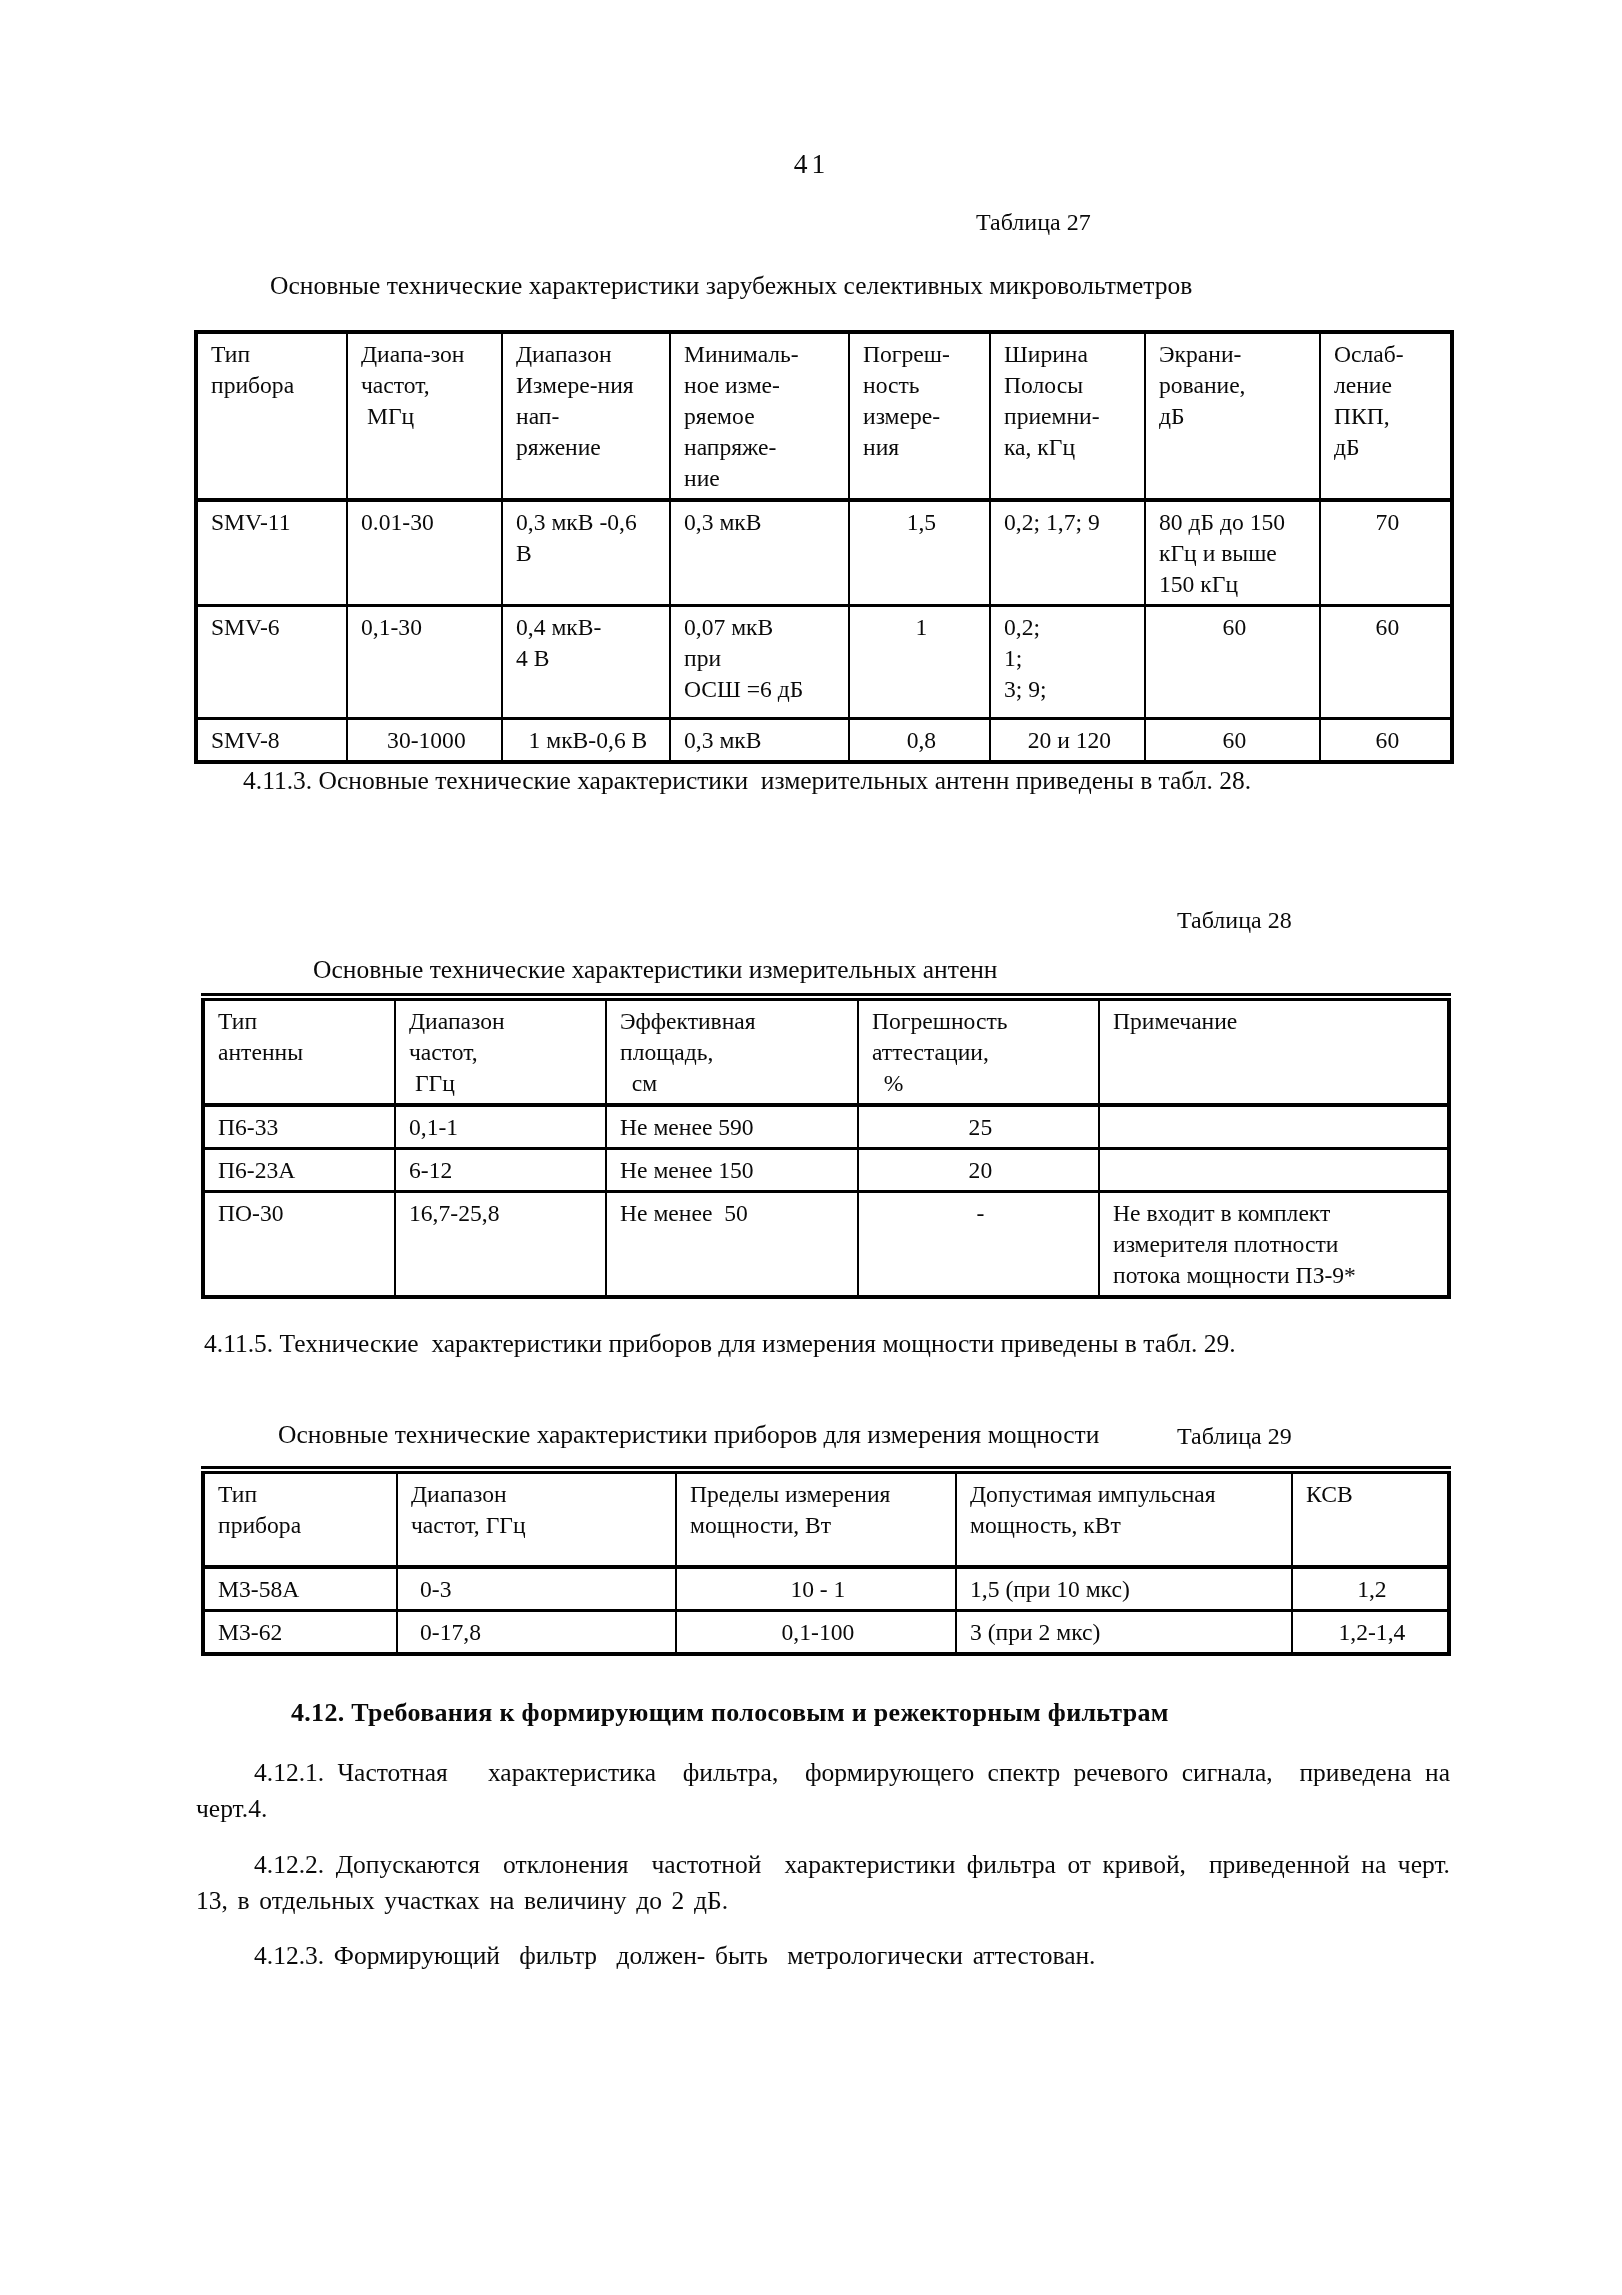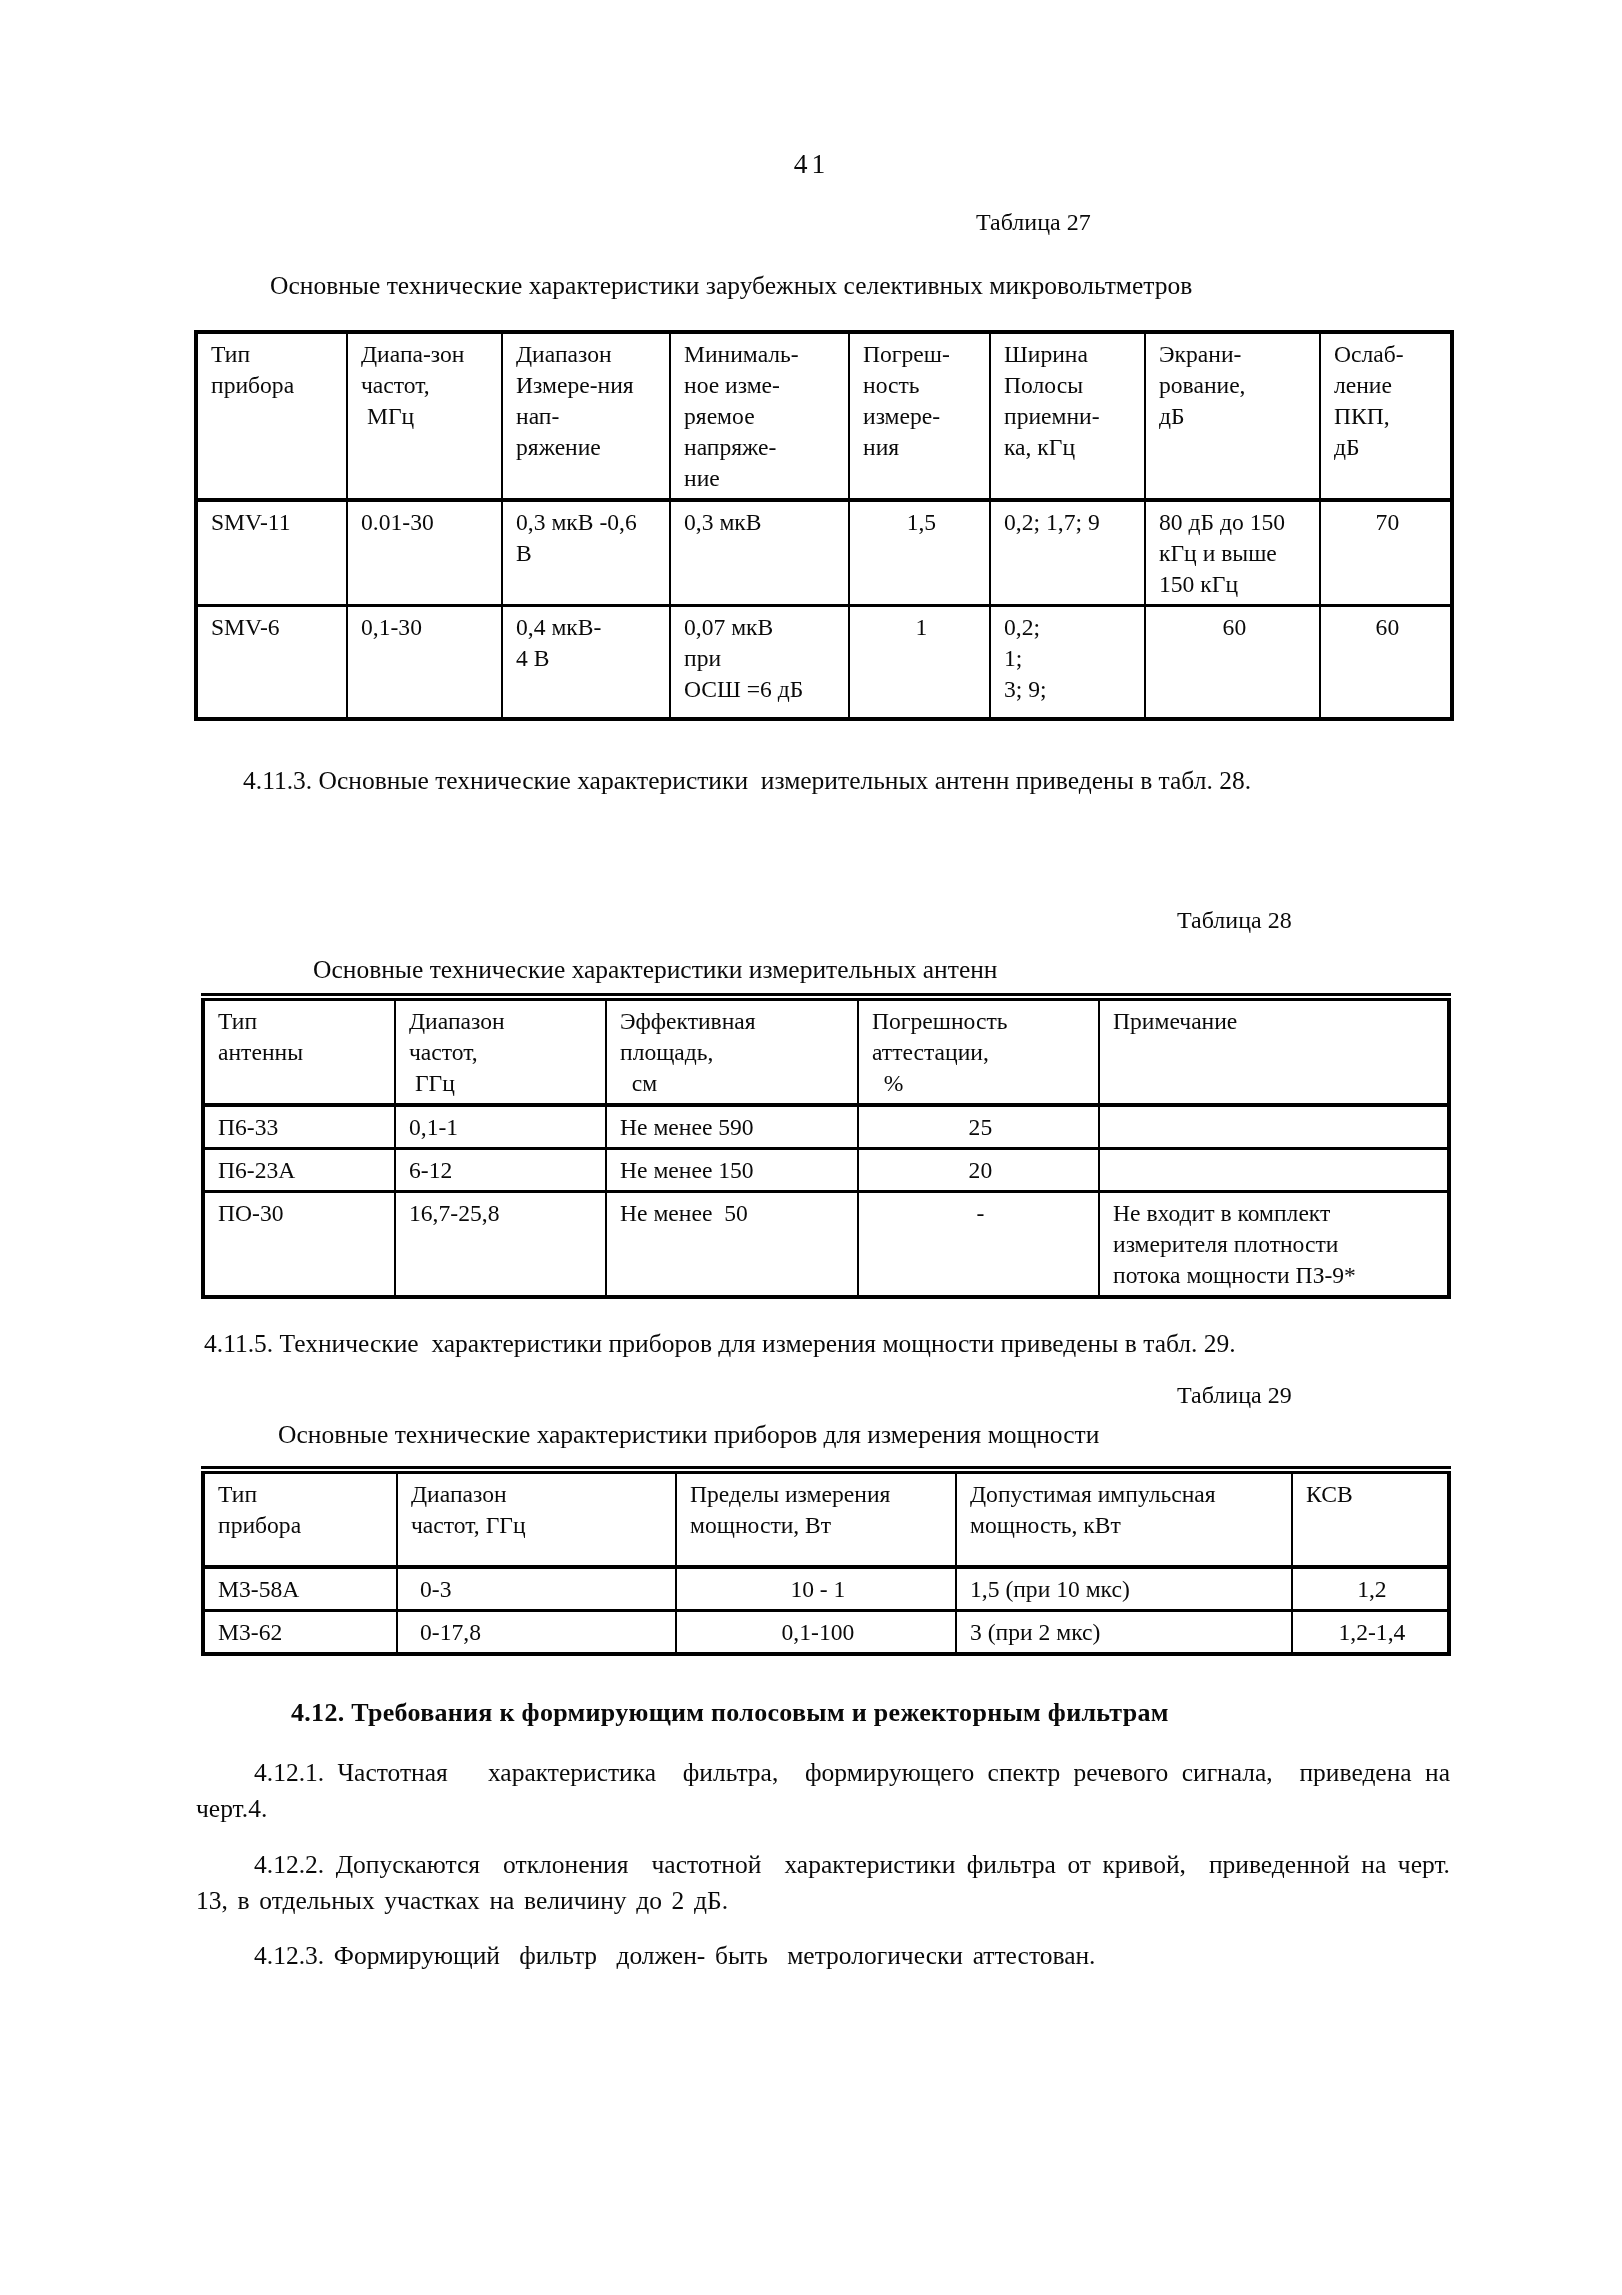--- a/index.html
+++ b/index.html
@@ -129,20 +129,30 @@
         <td>0,07 мкВ
 при
 ОСШ =6 дБ</td>
         <td>1</td>
         <td>0,2;
 1;
 3; 9;</td>
         <td class="tc">60</td>
         <td>60</td>
       </tr>
+      <tr style="height:41px">
+        <td>SMV-8</td>
+        <td class="tc">30-1000</td>
+        <td class="tc">1 мкВ-0,6 В</td>
+        <td>0,3 мкВ</td>
+        <td>0,8</td>
+        <td class="tc">20 и 120</td>
+        <td class="tc">60</td>
+        <td>60</td>
+      </tr>
     </tbody>
   </table>
 
   <div class="abs para" style="top:763px; left:243px;">4.11.3. Основные технические характеристики  измерительных антенн приведены в табл. 28.</div>
 
   <div class="abs tbl-label" style="top:907px; left:1177px;">Таблица 28</div>
   <div class="abs tbl-title" style="top:955px; left:313px;">Основные технические характеристики измерительных антенн</div>
 
   <table class="doc-table" id="t28" style="top:993px; left:201px; width:1247px;">
     <colgroup>
@@ -190,21 +200,21 @@
         <td>-</td>
         <td>Не входит в комплект
 измерителя плотности
 потока мощности ПЗ-9*</td>
       </tr>
     </tbody>
   </table>
 
   <div class="abs para" style="top:1326px; left:204px;">4.11.5. Технические  характеристики приборов для измерения мощности приведены в табл. 29.</div>
 
-  <div class="abs tbl-label" style="top:1382px; left:1177px;">Таблица 29</div>
+  <div class="abs tbl-label" style="top:1423px; left:1177px;">Таблица 29</div>
   <div class="abs tbl-title" style="top:1420px; left:278px;">Основные технические характеристики приборов для измерения мощности</div>
 
   <table class="doc-table" id="t29" style="top:1466px; left:201px; width:1247px;">
     <colgroup>
       <col style="width:194px">
         <col style="width:279px">
         <col style="width:280px">
         <col style="width:336px">
         <col style="width:157px">
     </colgroup>

